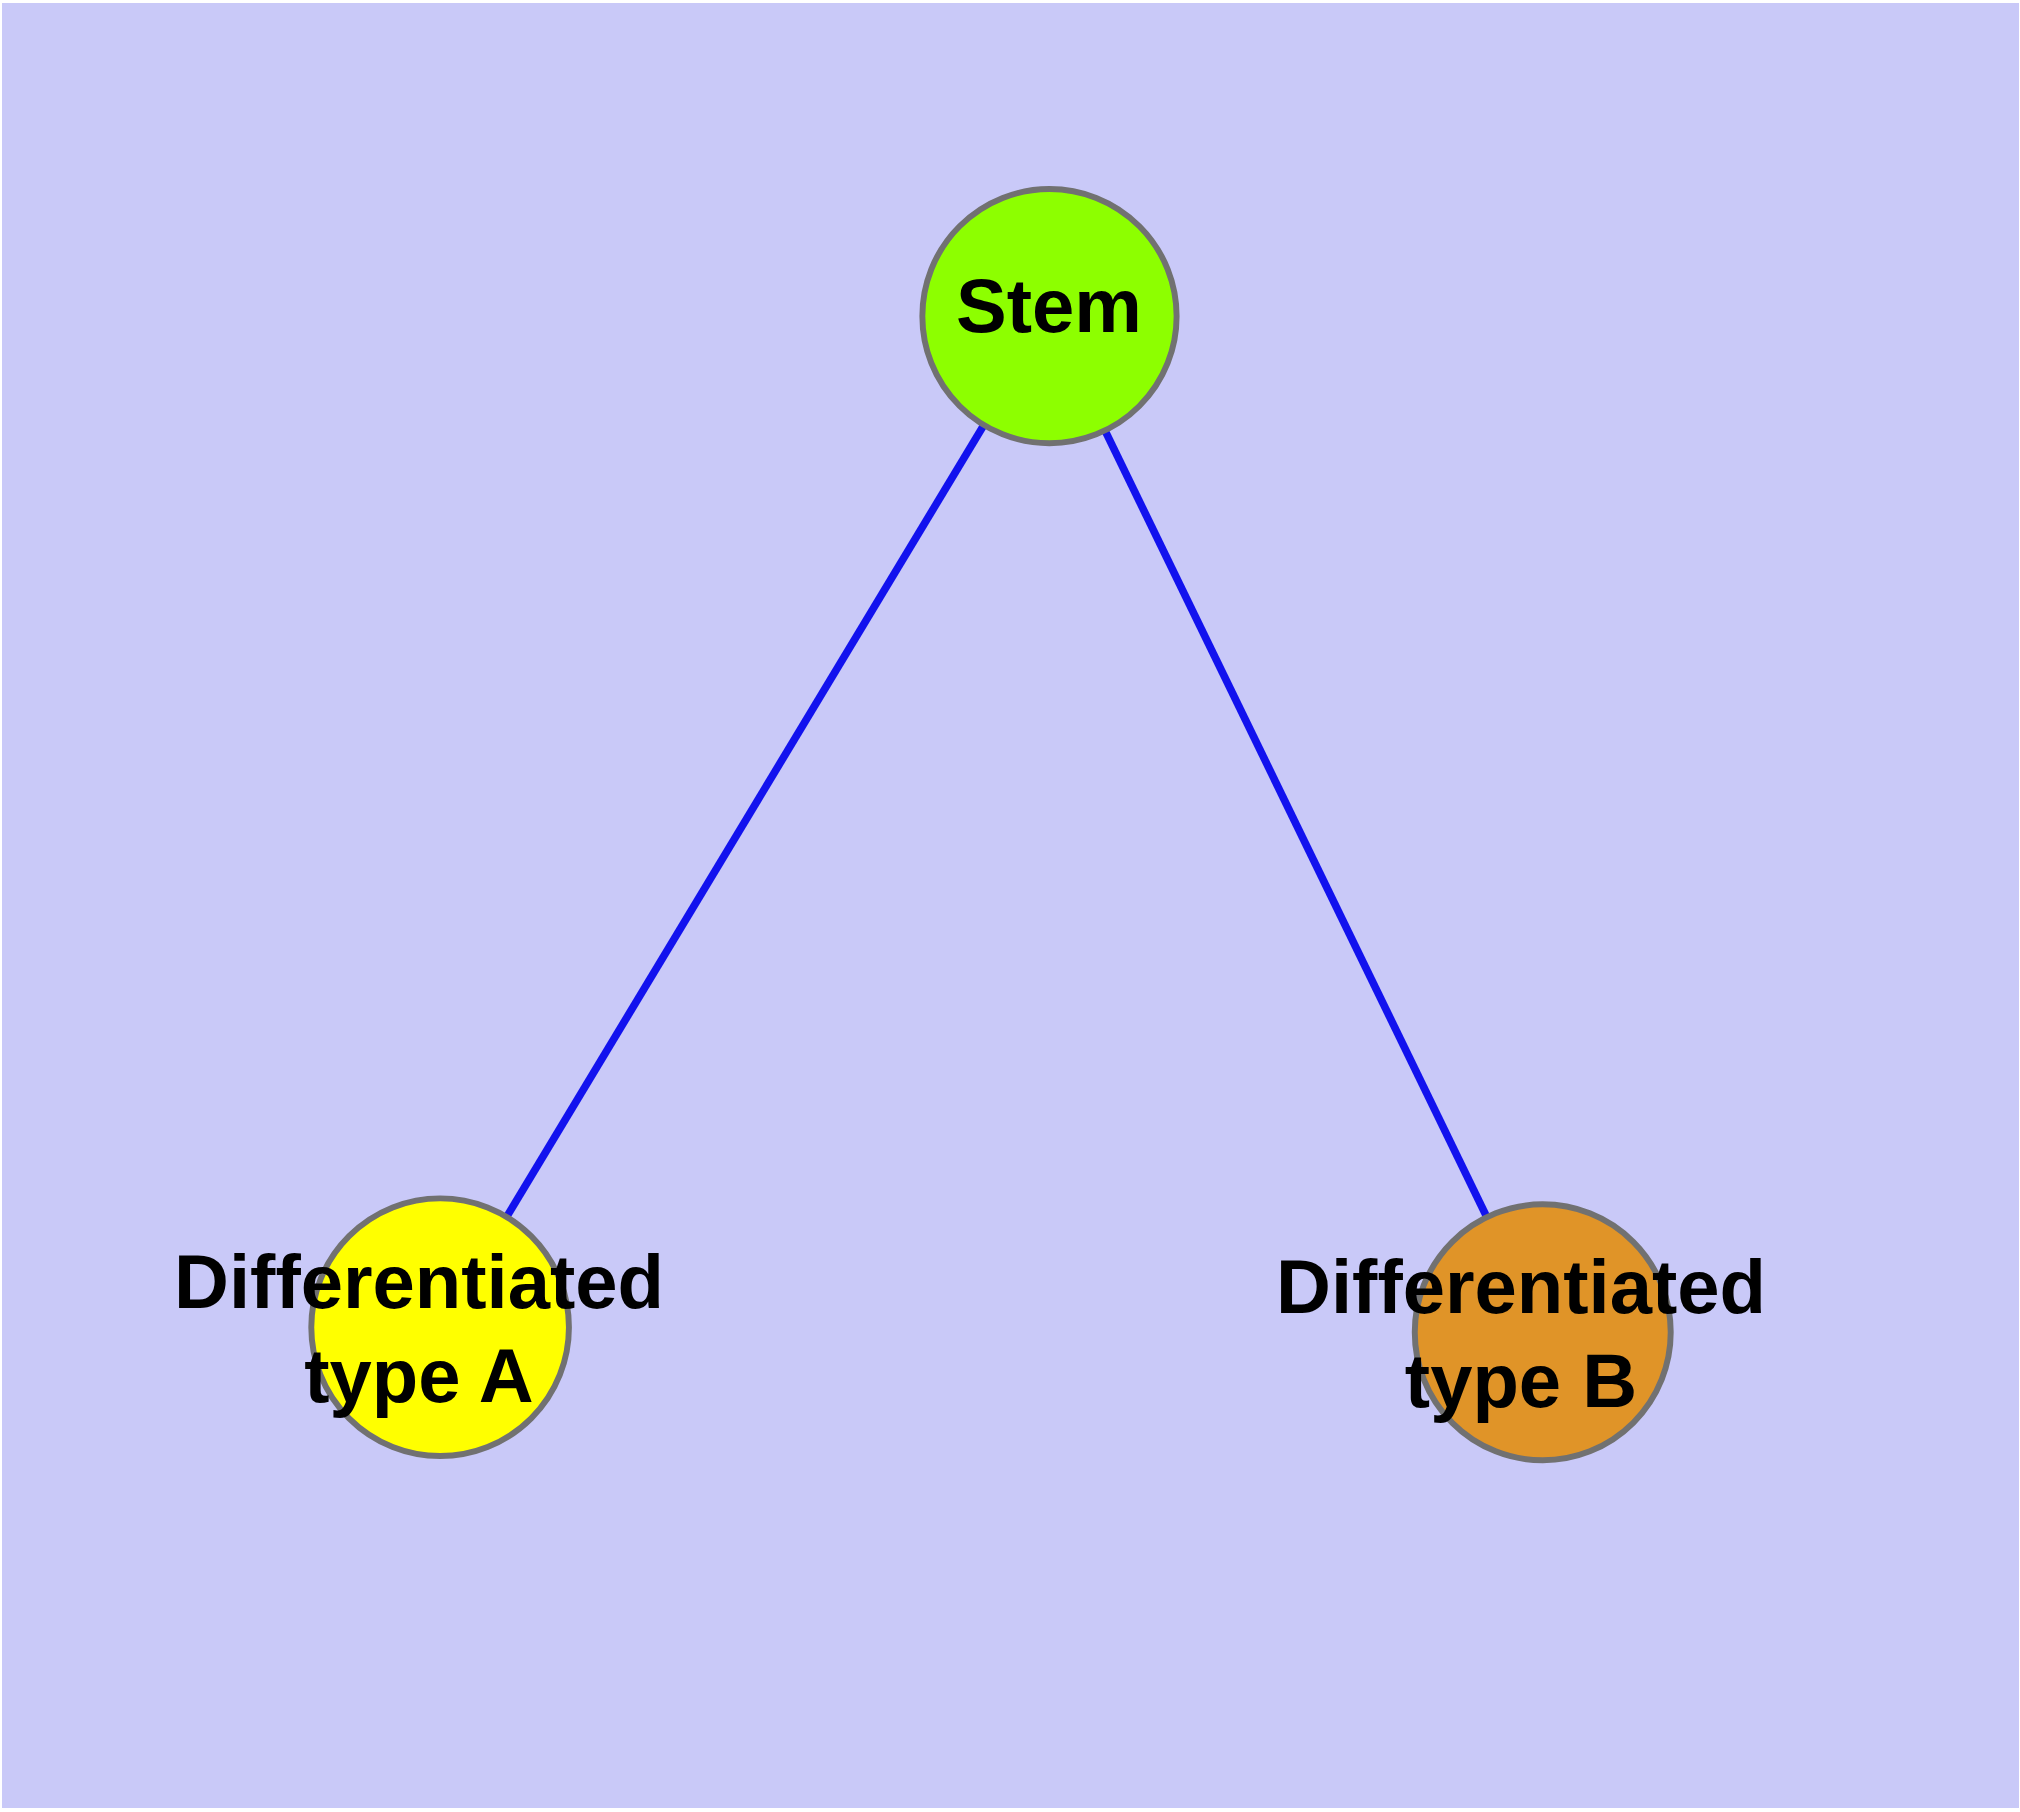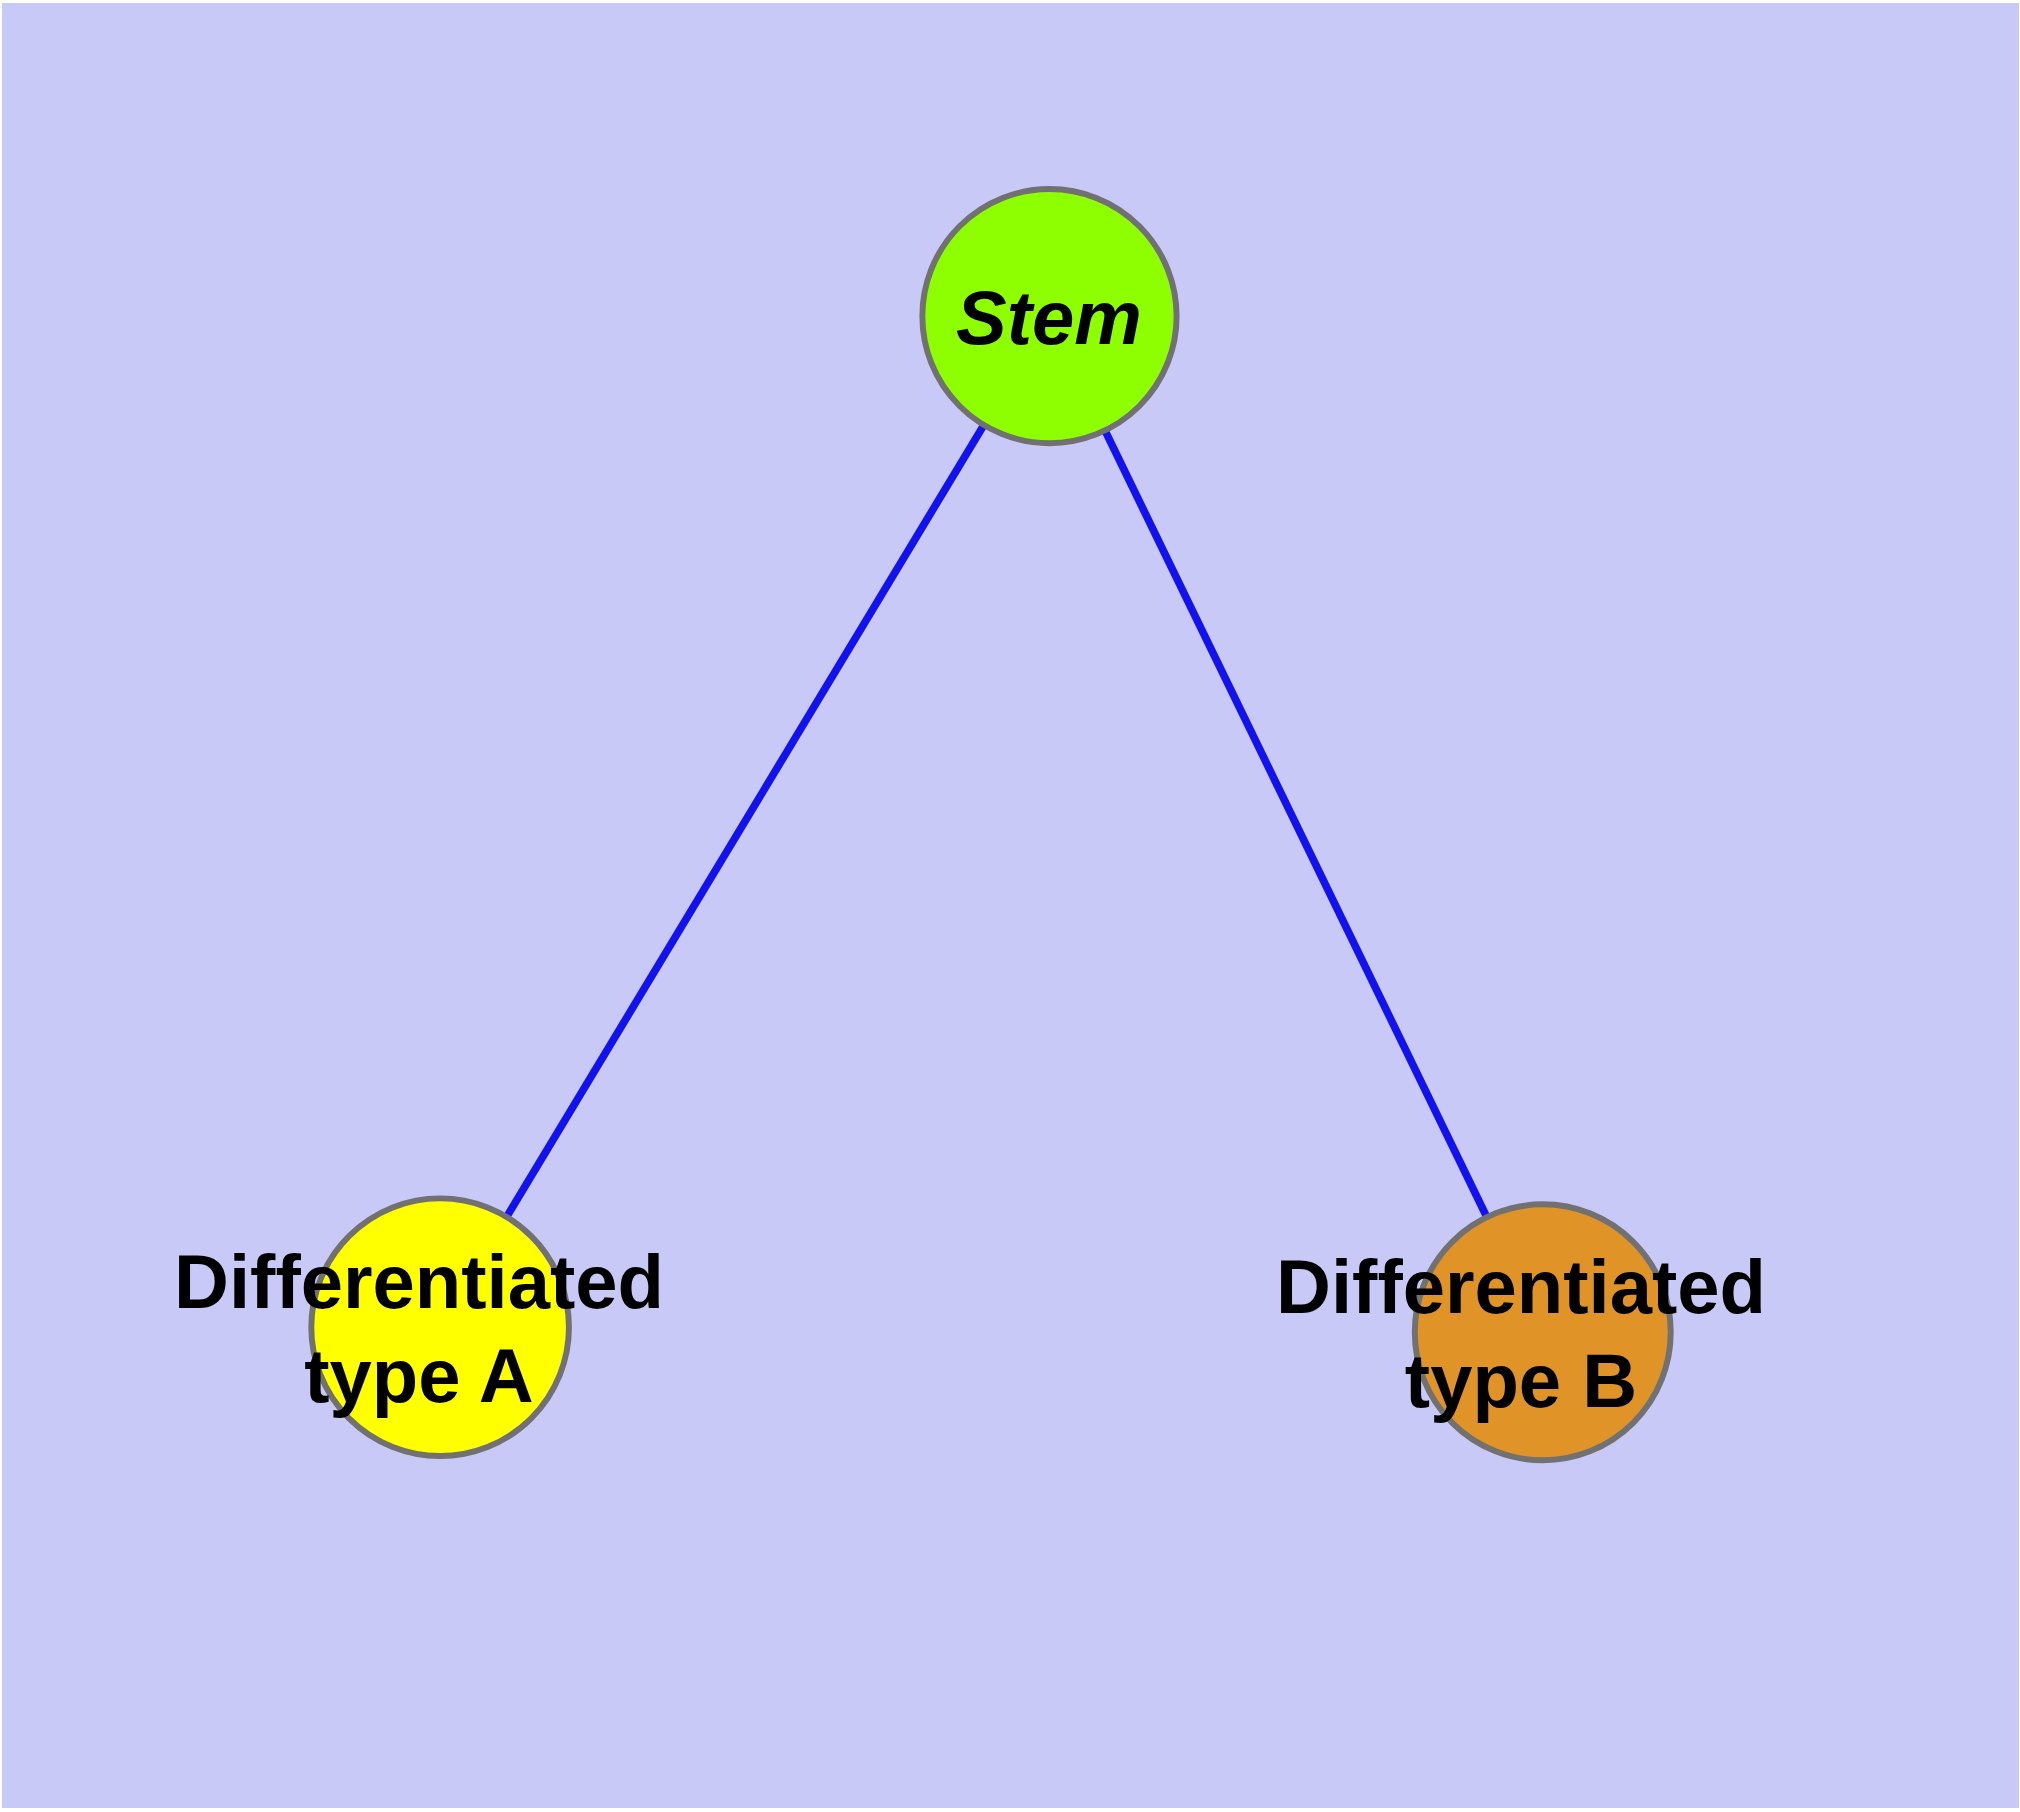--- a/index.html
+++ b/index.html
@@ -58,21 +58,21 @@
   <svg class="graph-svg" viewBox="0 0 2384 2138">
 
     <line class="edge" x1="1238" y1="373" x2="519" y2="1566" stroke="#1212EE"></line>
     <line class="edge" x1="1238" y1="373" x2="1820" y2="1572" stroke="#1212EE"></line>
 
     <circle class="node-circle" cx="1238" cy="373" r="150" fill="#8DFF00" stroke="#717171"></circle>
     <circle class="node-circle" cx="519" cy="1566" r="152" fill="#FFFF00" stroke="#717171"></circle>
     <circle class="node-circle" cx="1820" cy="1572" r="151" fill="#E09428" stroke="#717171"></circle>
   </svg>
 
-  <div class="node-label" style="left:1049px; top:318px;font-style:italic;">Stem</div>
+  <div class="node-label" style="left:1049px; top:306px;">Stem</div>
 
   <div class="node-label" style="left:419px; top:1329px;">Differentiated
 type A</div>
 
   <div class="node-label" style="left:1521px; top:1334px;">Differentiated
 type B</div>
 
 </div>
 
 

